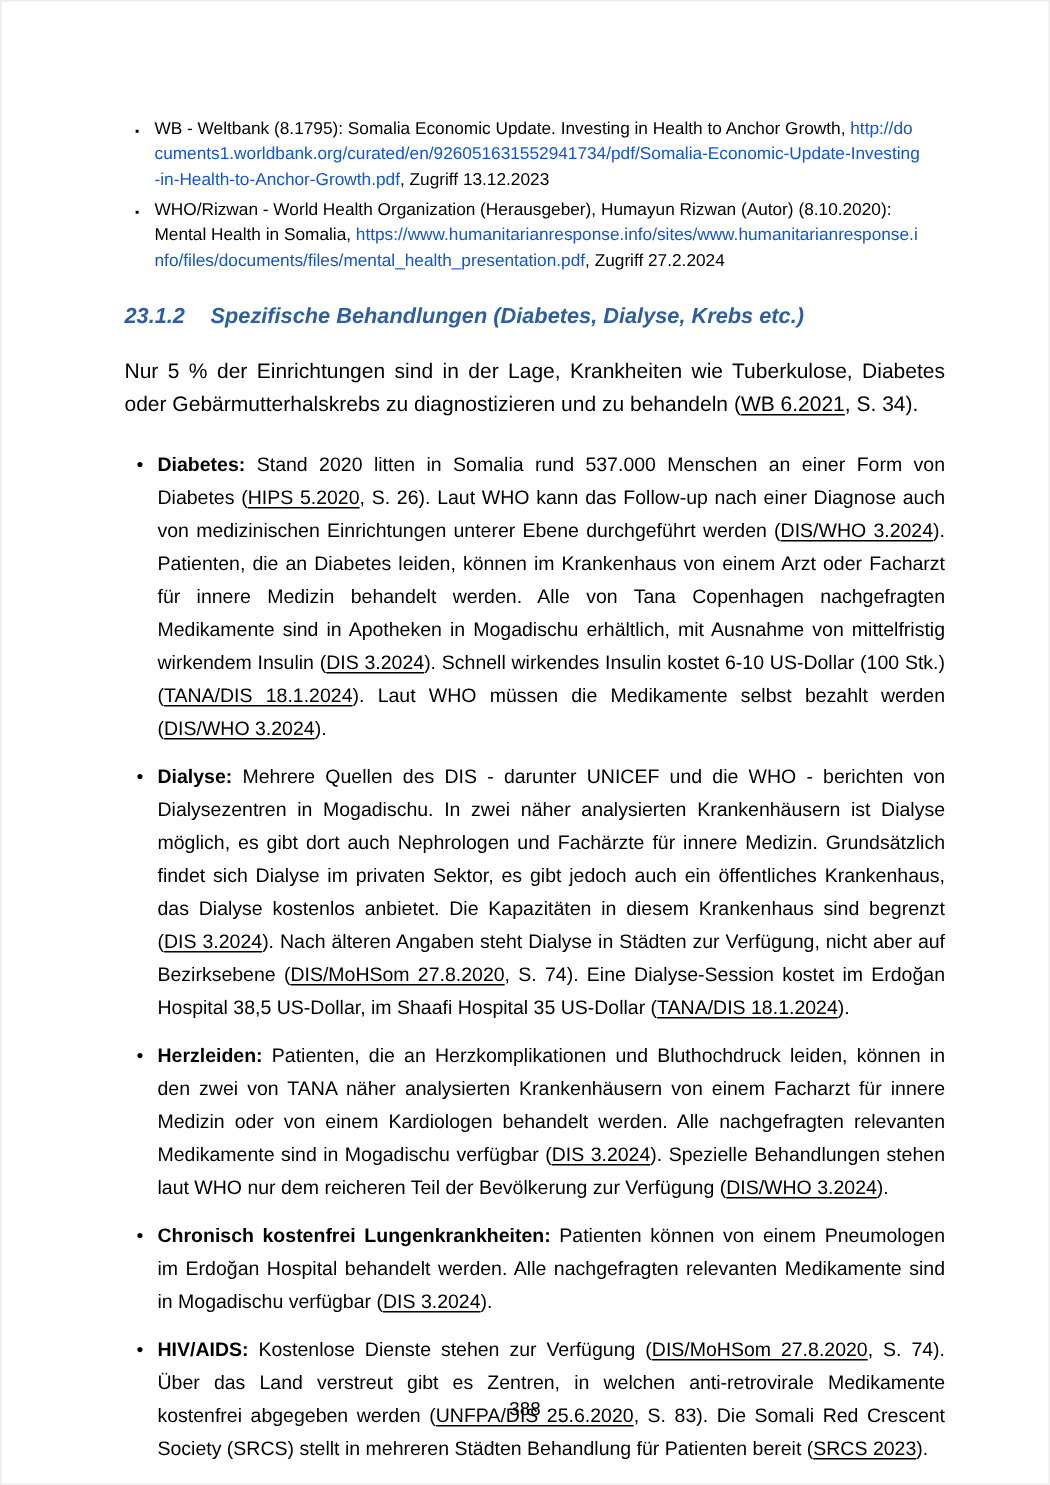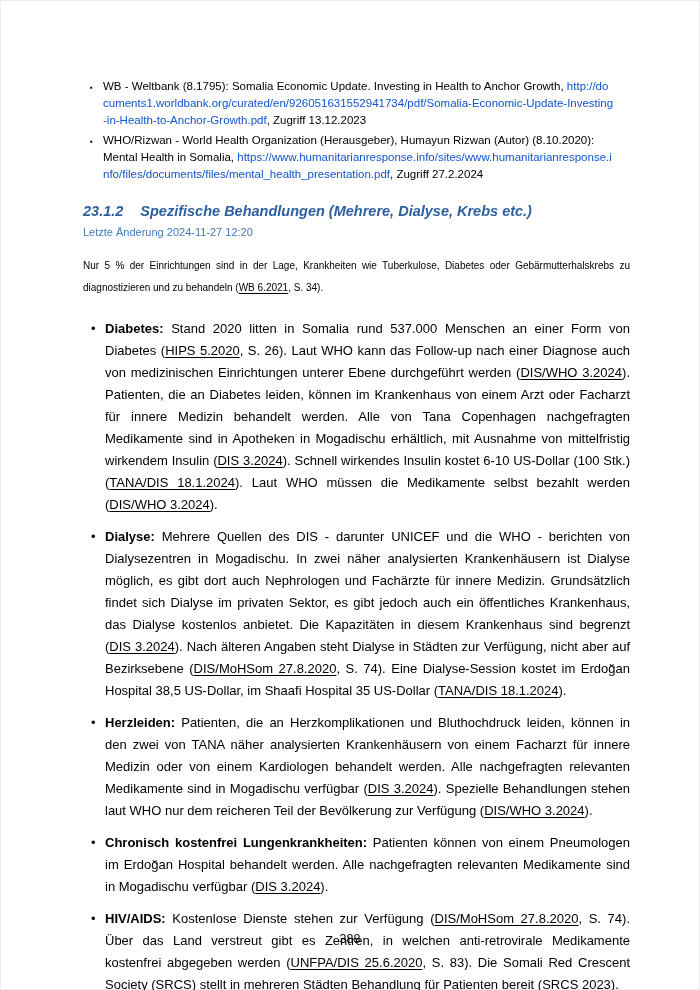--- a/index.html
+++ b/index.html
@@ -25,21 +25,21 @@
   .link { color: var(--link, #1155CC); cursor: pointer; }
   .cite { color: #000; text-decoration: underline; text-underline-offset: 2px; cursor: pointer; }
   .b { font-weight: bold; }
 
   
   .heading { margin: 20px 0 0 0; font-size: 14.5px; font-weight: bold; font-style: italic; color: var(--heading, #2D5F9E); }
   .secnum { margin-right: 17px; margin-top: 17px; }
   .lastchange { margin-top: 7px; font-size: 11px; color: var(--meta, #4179BE); }
 
   
-  .intro { margin: 17px 0 0 0; font-size: 10px; line-height: 22px; text-align: justify; width: 547px; hyphens: auto; }
+  .intro { margin: 17px 0 0 0; font-size: 14px; line-height: 22px; text-align: justify; width: 547px; hyphens: auto; }
   .bullets { list-style: none; margin: 19px 0 0 0; padding: 0; font-size: 13px; line-height: 22px; width: 547px; }
   .bullets > li { position: relative; padding-left: 22px; margin-bottom: 10px; text-align: justify; hyphens: auto; }
   .bullets .marker { position: absolute; left: 8px; top: 0; }
 
   .pagenum { position: absolute; left: 0; right: 0; bottom: 44px; text-align: center; font-size: 12.5px; }
 </style>
 </head>
 <body>
 
 <div class="page">
@@ -49,23 +49,22 @@
       <li>
         <span class="marker">▪</span>
         <span class="reftext"><span>WB - Weltbank (8.1795): Somalia Economic Update. Investing in Health to Anchor Growth, </span><span class="link">http://documents1.worldbank.org/curated/en/926051631552941734/pdf/Somalia-Economic-Update-Investing-in-Health-to-Anchor-Growth.pdf</span><span>, Zugriff 13.12.2023</span></span>
       </li>
       <li>
         <span class="marker">▪</span>
         <span class="reftext"><span>WHO/Rizwan - World Health Organization (Herausgeber), Humayun Rizwan (Autor) (8.10.2020): Mental Health in Somalia, </span><span class="link">https://www.humanitarianresponse.info/sites/www.humanitarianresponse.info/files/documents/files/mental_health_presentation.pdf</span><span>, Zugriff 27.2.2024</span></span>
       </li>
     </ul>
 
-    <h2 class="heading"><span class="secnum">23.1.2</span><span class="sectitle">Spezifische Behandlungen (Mehrere, Dialyse, Krebs etc.)</span></h2>
+    <h2 class="heading"><span class="secnum">23.1.2</span><span class="sectitle">Spezifische Behandlungen (Diabetes, Dialyse, Krebs etc.)</span></h2>
 
-    <div class="lastchange">Letzte Änderung 2024-11-27 12:20</div>
 
     <p class="intro"><span>Nur 5 % der Einrichtungen sind in der Lage, Krankheiten wie Tuberkulose, Diabetes oder Gebärmutterhalskrebs zu diagnostizieren und zu behandeln (</span><span class="cite">WB 6.2021</span><span>, S. 34).</span></p>
 
     <ul class="bullets">
       <li>
         <span class="marker">•</span>
         <span class="btext"><span class="b">Diabetes:</span><span> Stand 2020 litten in Somalia rund 537.000 Menschen an einer Form von Diabetes (</span><span class="cite">HIPS 5.2020</span><span>, S. 26). Laut WHO kann das Follow-up nach einer Diagnose auch von medizinischen Einrichtungen unterer Ebene durchgeführt werden (</span><span class="cite">DIS/WHO 3.2024</span><span>). Patienten, die an Diabetes leiden, können im Krankenhaus von einem Arzt oder Facharzt für innere Medizin behandelt werden. Alle von Tana Copenhagen nachgefragten Medikamente sind in Apotheken in Mogadischu erhältlich, mit Ausnahme von mittelfristig wirkendem Insulin (</span><span class="cite">DIS 3.2024</span><span>). Schnell wirkendes Insulin kostet 6-10 US-Dollar (100 Stk.) (</span><span class="cite">TANA/DIS 18.1.2024</span><span>). Laut WHO müssen die Medikamente selbst bezahlt werden (</span><span class="cite">DIS/WHO 3.2024</span><span>).</span></span>
       </li>
       <li>
         <span class="marker">•</span>

